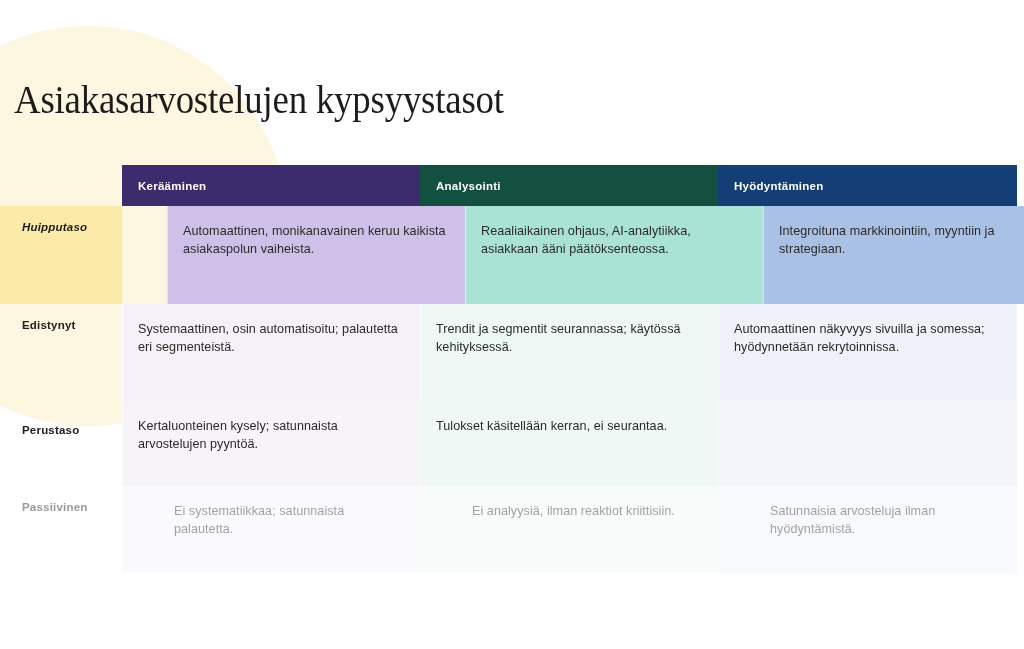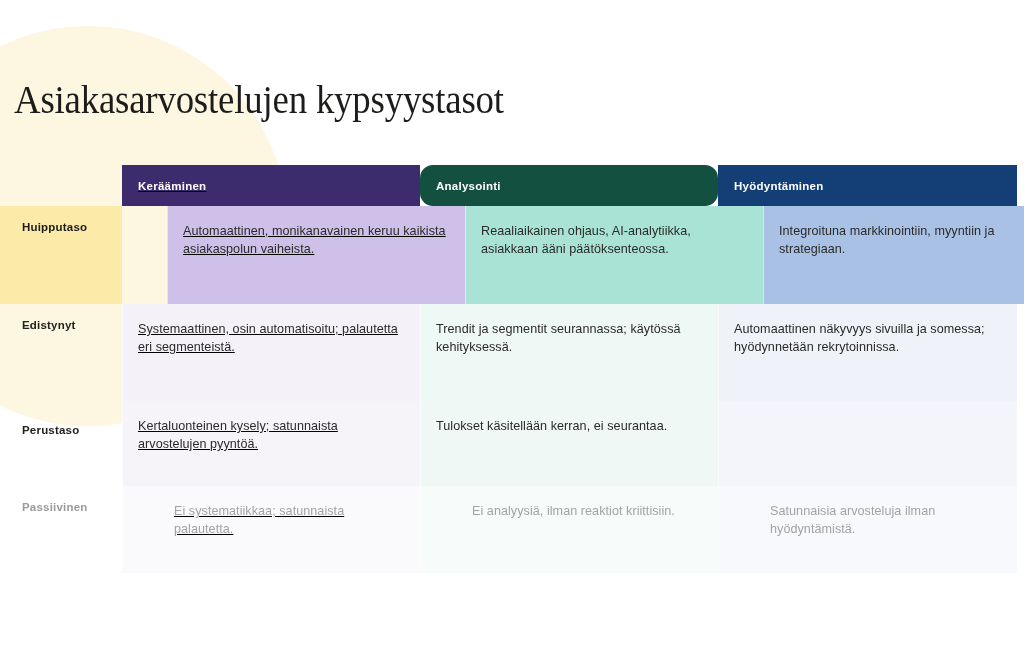--- a/index.html
+++ b/index.html
@@ -83,51 +83,51 @@
   }
 
   
   .header-row .stub { padding: 0; }
 
   
   .cell {
     position: relative;
     padding: 16px 18px 0 16px;
   }
-  .col-1 { flex: 0 0 298px; width: 298px; text-decoration: underline; }
+  .col-1 { flex: 0 0 298px; width: 298px; }
   .col-2 { flex: 0 0 298px; width: 298px; }
   .col-3 { flex: 0 0 299px; width: 299px; }
 
   
   .header-row { height: 41px; }
   .header-row .cell {
     display: flex;
     align-items: center;
     padding: 0 16px;
     height: 41px;
   }
   .head-label {
     font-size: 11.5px;
     font-weight: 700;
     letter-spacing: 0.25px;
     color: #ffffff;
   }
   .head-c1 { background: #3c2b6d; }
-  .head-c2 { background: #14503f; border-radius: 13px; }
+  .head-c2 { background: #14503f; }
   .head-c3 { background: #133f76; }
 
   
   .row-1 { height: 98px; }
   .row-2 { height: 97px; }
   .row-3 { height: 85px; }
   .row-4 { height: 87px; }
 
   
   .row-1 .stub { background: #fbeaa8; }
-  .row-1 .stub-label { color: #1d1c1a; }
+  .row-1 .stub-label { color: #1d1c1a; font-style: italic; }
   .r1c1 { background: #cfc0e9; margin-left: 45px; }
   .r1c2 { background: #a9e3d6; }
   .r1c3 { background: #aac1e6; }
 
   
   .row-2 .stub { background: transparent; }
   .row-2 .stub-label { color: #23221f; }
   .r2c1 { background: #f4f1f8; }
   .r2c2 { background: #eef8f5; }
   .r2c3 { background: #eff2f9; }

